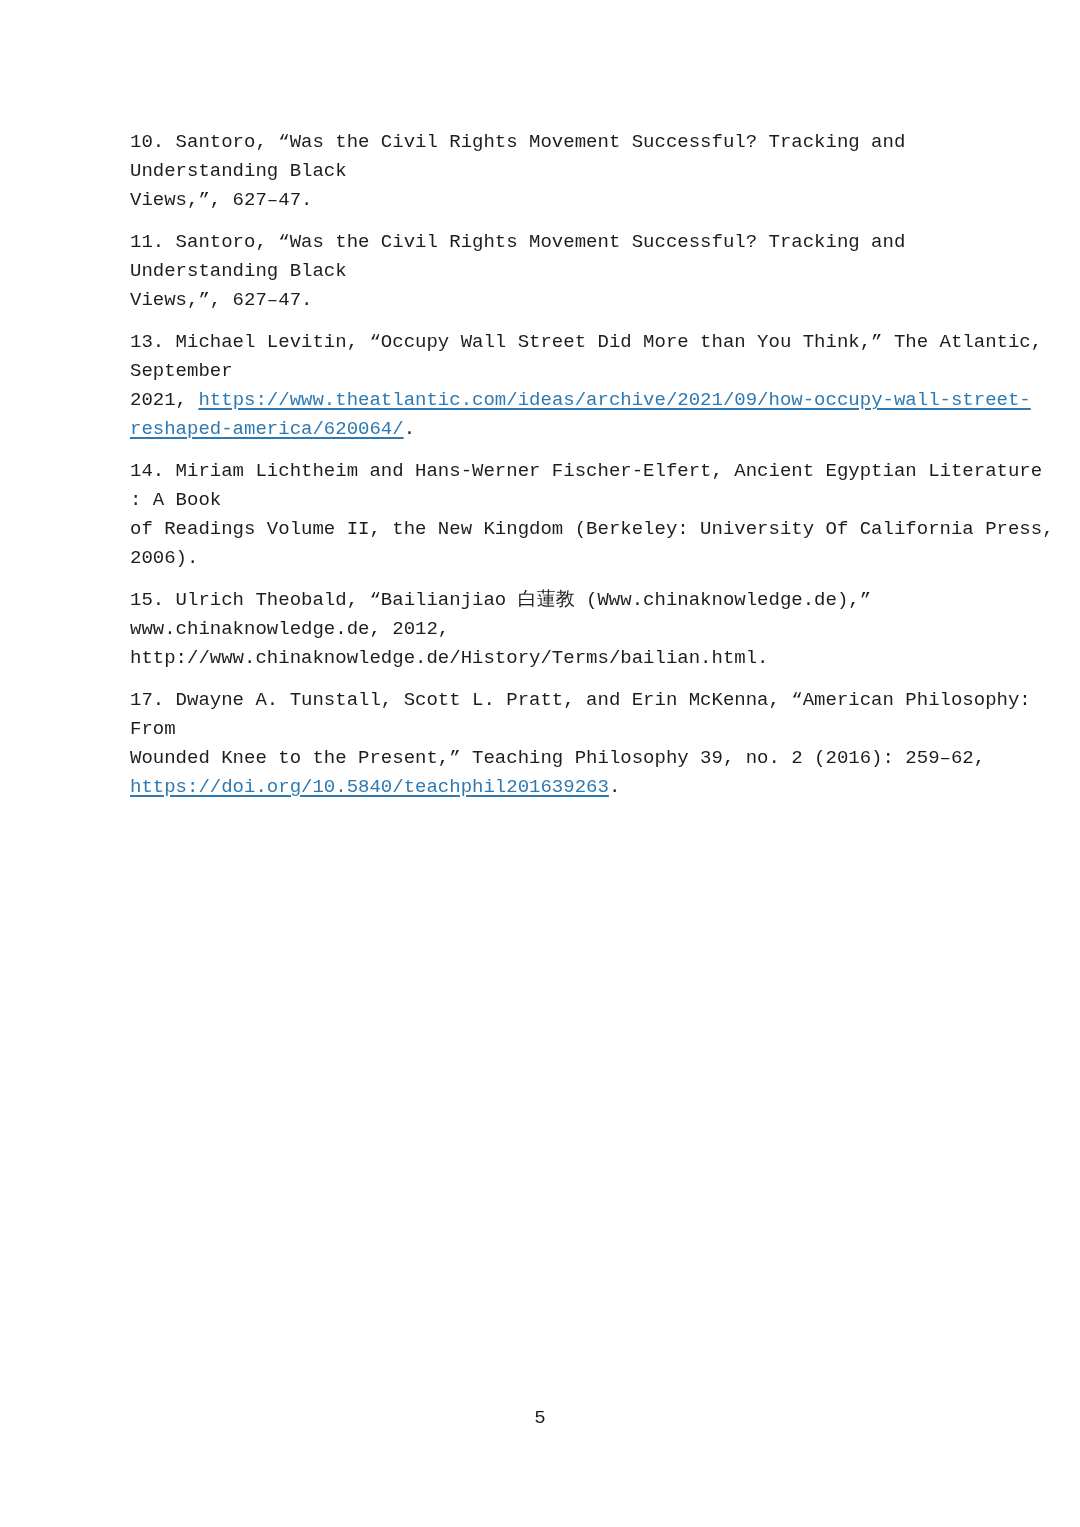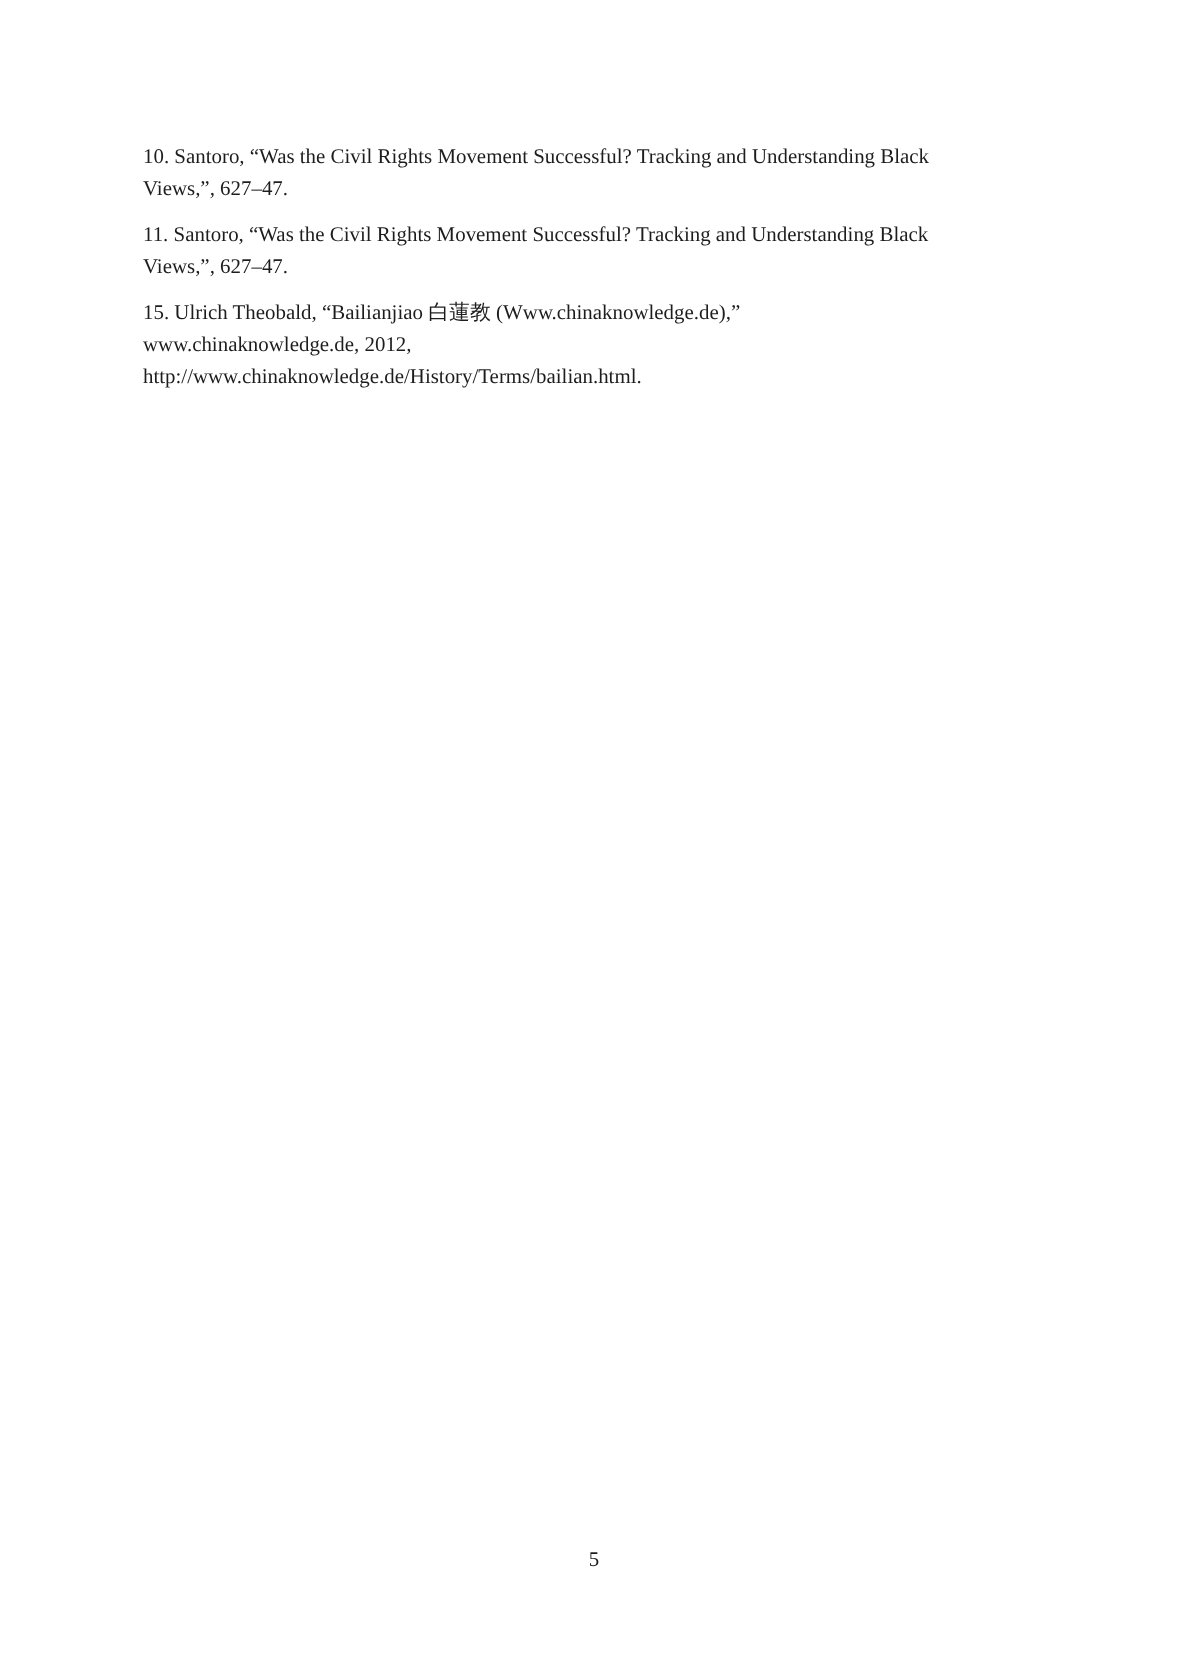--- a/index.html
+++ b/index.html
@@ -5,21 +5,21 @@
   html, body {
     margin: 0;
     padding: 0;
     background: #ffffff;
   }
   .page {
     position: relative;
     width: 1080px;
     height: 1527px;
     background: #ffffff;
-    font-family: Liberation Serif, serif;
+    font-family: Liberation Mono, monospace;
     color: var(--text-color, #1d1d1d);
     overflow: hidden;
   }
   .content {
     position: absolute;
     left: 130px;
     top: 128px;
     width: 930px;
   }
   p.footnote {
@@ -52,18 +52,26 @@
 </style>
 </head>
 <body>
 
 <div class="page">
   <div class="content">
       <p class="footnote"><span>10. Santoro, “Was the Civil Rights Movement Successful? Tracking and Understanding Black
 Views,”, 627–47.</span></p>
       <p class="footnote"><span>11. Santoro, “Was the Civil Rights Movement Successful? Tracking and Understanding Black
 Views,”, 627–47.</span></p>
+      <p class="footnote"><span>13. Michael Levitin, “Occupy Wall Street Did More than You Think,” The Atlantic, September
+2021, </span><a href="#" class="hyperlink">https://www.theatlantic.com/ideas/archive/2021/09/how-occupy-wall-street-
+reshaped-america/620064/</a><span>.</span></p>
+      <p class="footnote"><span>14. Miriam Lichtheim and Hans-Werner Fischer-Elfert, Ancient Egyptian Literature : A Book
+of Readings Volume II, the New Kingdom (Berkeley: University Of California Press, 2006).</span></p>
       <p class="footnote"><span>15. Ulrich Theobald, “Bailianjiao 白蓮教 (Www.chinaknowledge.de),”
 www.chinaknowledge.de, 2012,
 http://www.chinaknowledge.de/History/Terms/bailian.html.</span></p>
+      <p class="footnote"><span>17. Dwayne A. Tunstall, Scott L. Pratt, and Erin McKenna, “American Philosophy: From
+Wounded Knee to the Present,” Teaching Philosophy 39, no. 2 (2016): 259–62,
+</span><a href="#" class="hyperlink">https://doi.org/10.5840/teachphil201639263</a><span>.</span></p>
     </div>
   <div class="page-number">5</div>
 </div>
 
 </body></html>

